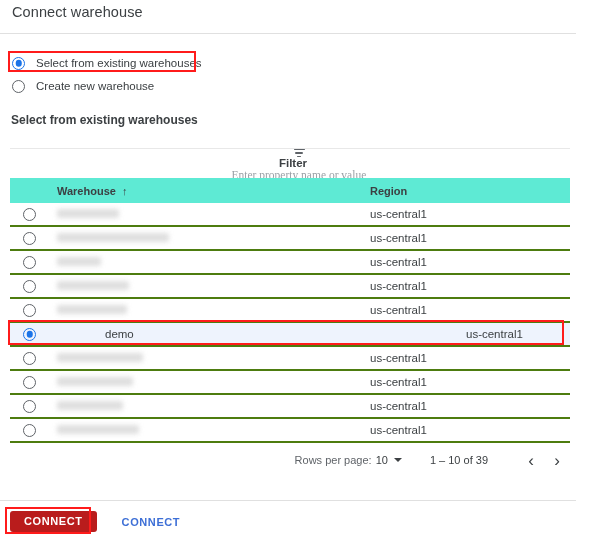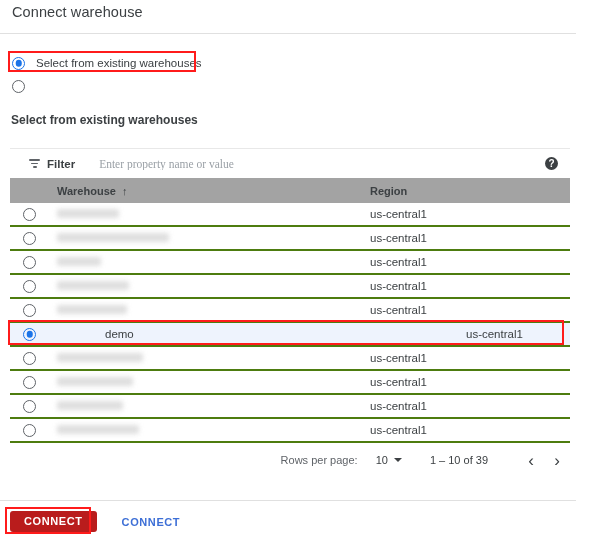--- a/index.html
+++ b/index.html
@@ -102,20 +102,21 @@
   .filter-bar {
     position: absolute;
     left: 10px;
     top: 148px;
     width: 560px;
     height: 30px;
     border-top: 1px solid #e8e8e8;
     display: flex;
     align-items: center;
     box-sizing: border-box;
+    flex-direction: column;
   }
   .filter-icon {
     margin-left: 18px;
     width: 13px;
     height: 13px;
     display: flex;
     flex-direction: column;
     justify-content: center;
     align-items: center;
     gap: 2px;
@@ -165,21 +166,21 @@
   .table {
     position: absolute;
     left: 10px;
     top: 178px;
     width: 560px;
   }
   .thead {
     display: flex;
     align-items: center;
     height: 25px;
-    background: #a3a3a3;
+    background: #5eead4;
     font-size: 11px;
     font-weight: bold;
     color: #3c4043;
   }
   .col-radio  { width: 47px; flex: 0 0 auto; display: flex; justify-content: flex-start; padding-left: 12px; box-sizing: border-box; }
   .col-name   { width: 313px; flex: 0 0 auto; }
   .col-region { flex: 1 1 auto; }
   .sort-arrow { margin-left: 6px; font-size: 11px; font-weight: normal; }
 
   .trow {
@@ -209,21 +210,21 @@
     left: 10px;
     top: 443px;
     width: 560px;
     height: 34px;
     display: flex;
     align-items: center;
     justify-content: flex-end;
     font-size: 11px;
     color: #5f6368;
   }
-  .rows-label { margin-right: 18px; }
+  .rows-label { margin-right: 4px; }
   .rows-select {
     display: flex;
     align-items: center;
     color: #3c4043;
     margin-right: 28px;
   }
   .caret {
     margin-left: 6px;
     width: 0; height: 0;
     border-left: 4px solid transparent;
@@ -290,20 +291,21 @@
 <div class="page-title">Connect warehouse</div>
 <div class="divider-top"></div>
 
 <div class="radio-group">
   <div class="radio-row">
     <span class="radio checked"></span>
     <span class="radio-label">Select from existing warehouses</span>
   </div>
   <div class="radio-row">
     <span class="radio"></span>
+    <span class="radio-label">Create new warehouse</span>
   </div>
 </div>
 <div class="redbox" id="redbox-radio"></div>
 
 <div class="subheading">Select from existing warehouses</div>
 
 <div class="filter-bar">
   <span class="filter-icon">
       <i></i>
       <i></i>

